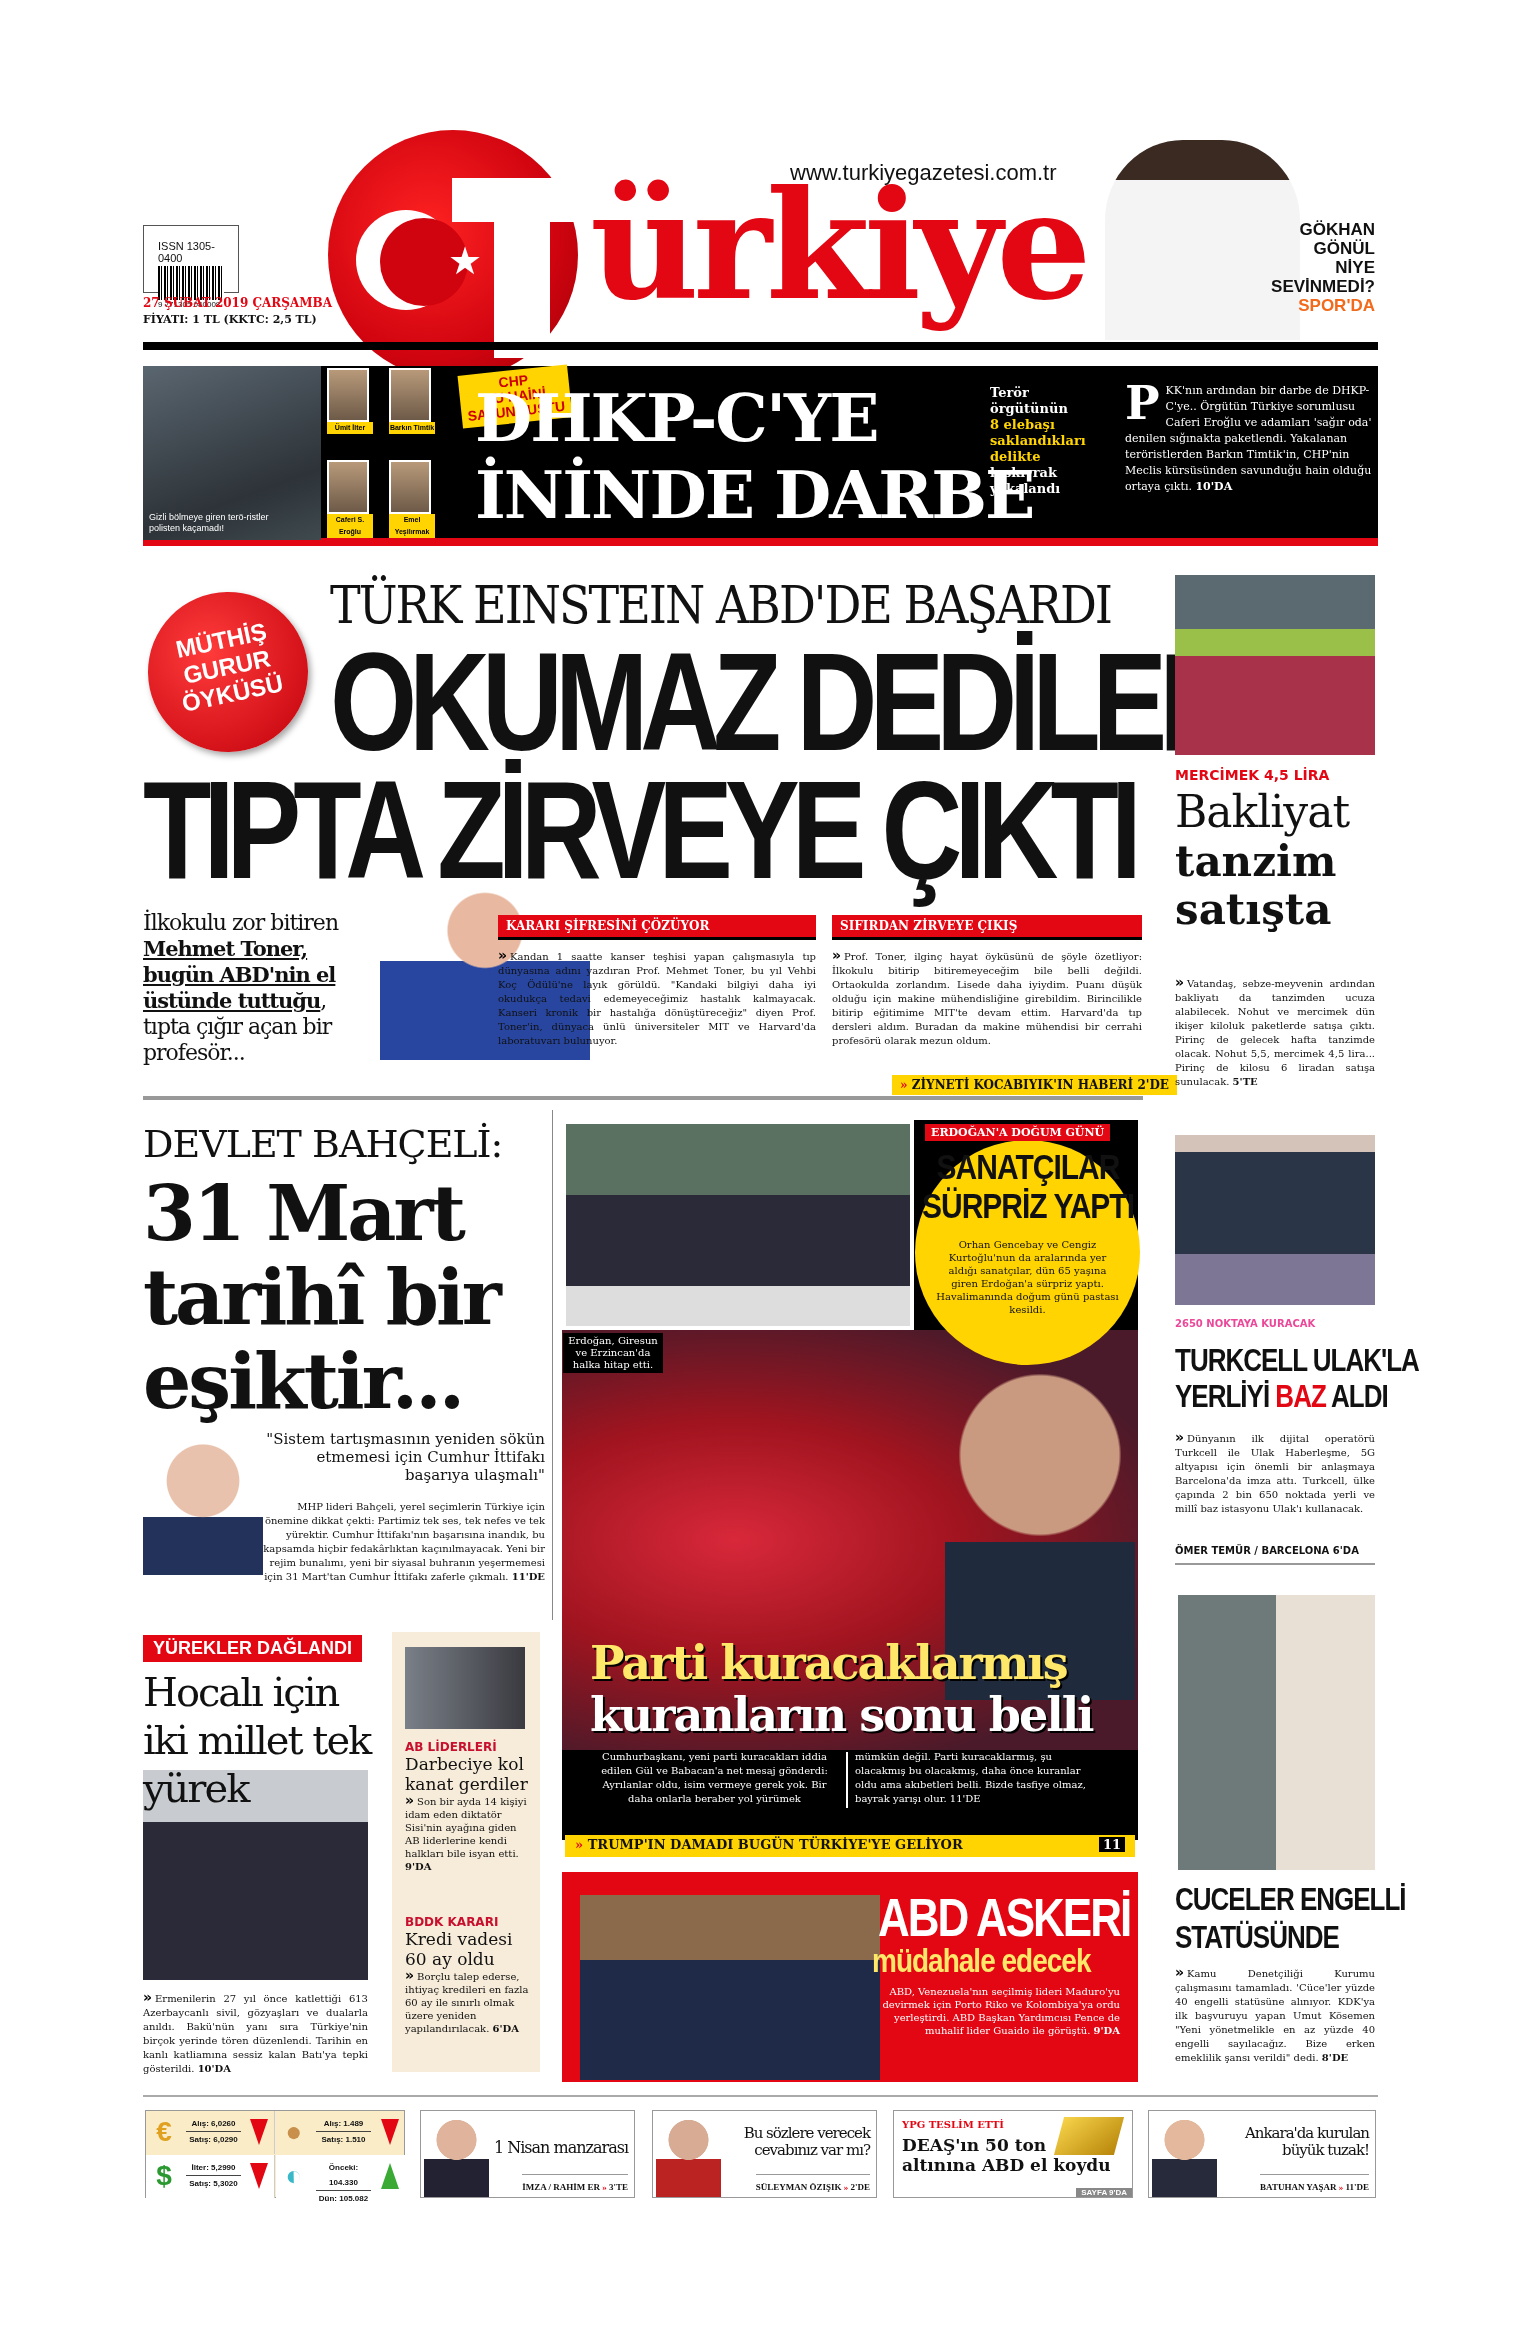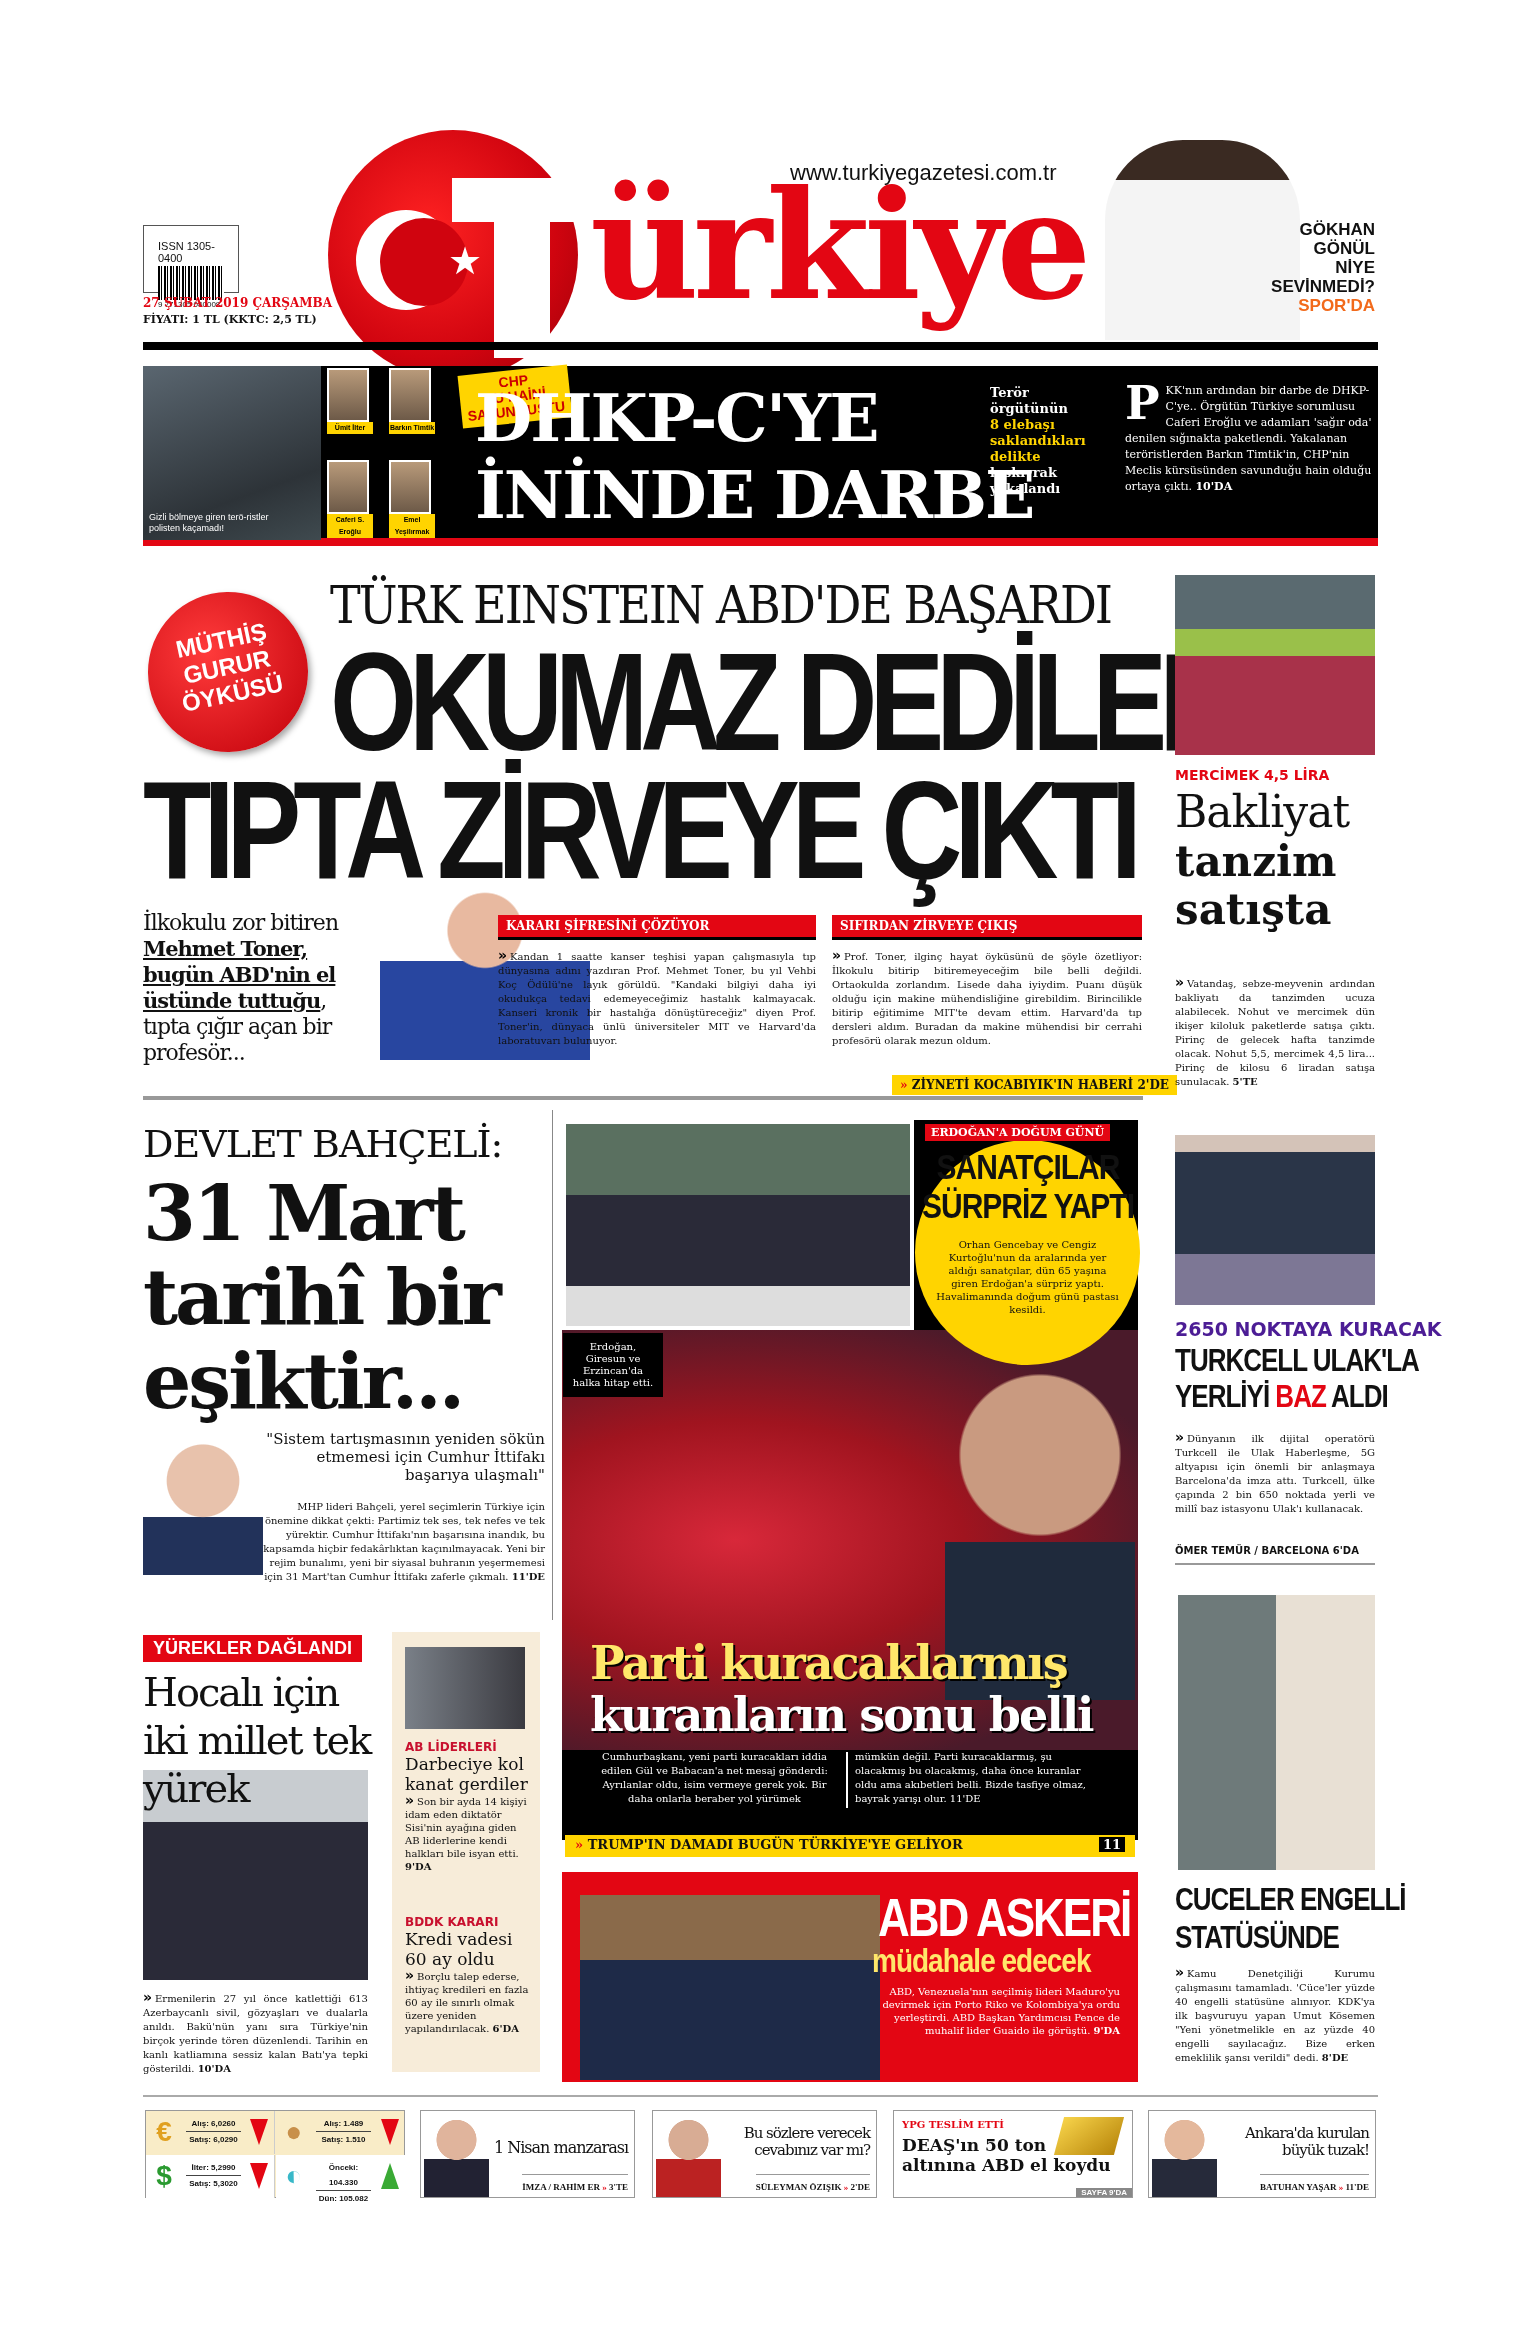--- a/index.html
+++ b/index.html
@@ -45,21 +45,21 @@
 #col-b{left:832px;top:915px;width:310px}
 #ziynet{left:892px;top:1075px;background:#ffd400;font-family:"DejaVu Serif",serif;font-weight:bold;font-size:12px;padding:3px 8px}
 #hr1{left:143px;top:1096px;width:1000px;height:4px;background:#999}
 
 #bak-photo{left:1175px;top:575px;width:200px;height:180px;background:linear-gradient(180deg,#5a6a70 0 30%,#9ac04a 30% 45%,#a8324a 45%)}
 #bak-kick{left:1175px;top:767px;font-family:"DejaVu Sans",sans-serif;font-weight:bold;font-size:14px;color:#e30613}
 #bak-h1{left:1175px;top:788px;font-family:"DejaVu Serif",serif;font-size:44px;line-height:48px;letter-spacing:-1px}
 #bak-h2{left:1175px;top:838px;font-family:"DejaVu Serif",serif;font-weight:bold;font-size:42px;line-height:48px}
 #bak-body{left:1175px;top:975px;width:200px}
 #tc-photo{left:1175px;top:1135px;width:200px;height:170px;background:linear-gradient(180deg,#d4c3b8 0 10%,#2a3548 10% 70%,#7d7795 70%)}
-#tc-kick{left:1175px;top:1318px;font-family:"DejaVu Sans",sans-serif;font-weight:bold;font-size:19px;color:#4c1d95}
+#tc-kick{left:1175px;top:1318px;font-family:"DejaVu Sans",sans-serif;font-weight:bold;font-size:10px;color:#ec4899}
 #tc-head{left:1175px;top:1342px;font-family:"Liberation Sans",sans-serif;font-weight:bold;font-size:26px;line-height:30px;transform:scaleY(1.2);transform-origin:top left;letter-spacing:-1px}
 #tc-body{left:1175px;top:1430px;width:200px}
 #tc-by{left:1175px;top:1545px;font-family:"DejaVu Sans",sans-serif;font-weight:bold;font-size:10px}
 #cu-photo{left:1178px;top:1595px;width:197px;height:275px;background:linear-gradient(90deg,#6e7a7a 0 50%,#e8e0d4 50%)}
 #cu-head{left:1175px;top:1880px;font-family:"Liberation Sans",sans-serif;font-weight:bold;font-size:26px;line-height:32px;transform:scaleY(1.2);transform-origin:top left;letter-spacing:-1px}
 #cu-body{left:1175px;top:1965px;width:200px}
 
 #bah-kick{left:143px;top:1125px;font-family:"DejaVu Serif",serif;font-size:38px;letter-spacing:-1px;line-height:1}
 #bah-head{left:143px;top:1172px;width:400px;font-family:"DejaVu Serif",serif;font-weight:bold;font-size:76px;line-height:84px;letter-spacing:-3px}
 #bah-photo{left:143px;top:1430px;width:120px;height:145px;border-radius:45% 45% 0 0;background:radial-gradient(circle at 50% 35%,#e8c2ac 0 32%,transparent 33%),linear-gradient(180deg,#fff 0 60%,#22325a 60%)}
@@ -67,21 +67,21 @@
 #bah-body{left:260px;top:1500px;width:285px;text-align:right;font-family:"DejaVu Serif",serif;font-size:10px;line-height:14px}
 #vdiv{left:552px;top:1110px;width:1px;height:510px;background:#888}
 
 #erd-box{left:562px;top:1120px;width:576px;height:720px;background:#000}
 #erd-crowd{left:562px;top:1330px;width:576px;height:420px;background:radial-gradient(ellipse at 30% 50%,#d8283a 0,#a0141f 40%,#4a1a2a 80%)}
 #erd-photo1{left:562px;top:1120px;width:352px;height:210px;background:linear-gradient(180deg,#5a7060 0 35%,#2a2a38 35% 80%,#ddd 80%);border:4px solid #fff}
 #erd-circle{left:915px;top:1140px;width:225px;height:225px;border-radius:50%;background:#ffd400}
 #erd-kick{left:925px;top:1124px;background:#e30613;color:#fff;font-family:"DejaVu Serif",serif;font-weight:bold;font-size:11px;padding:2px 6px}
 #erd-sur{left:918px;top:1148px;width:220px;text-align:center;font-family:"Liberation Sans",sans-serif;font-weight:bold;font-size:30px;line-height:34px;transform:scaleY(1.15);transform-origin:top center;letter-spacing:-1px}
 #erd-sur-body{left:935px;top:1238px;width:185px;text-align:center;font-family:"DejaVu Serif",serif;font-size:10px;line-height:13px}
-#erd-cap{left:563px;top:1333px;width:100px;background:#000;color:#fff;font-family:"DejaVu Serif",serif;font-size:10px;line-height:12px;text-align:center;padding:8px}
+#erd-cap{left:563px;top:1333px;width:100px;background:#000;color:#fff;font-family:"DejaVu Serif",serif;font-size:10px;line-height:12px;text-align:center;padding:2px}
 #erd-face{left:945px;top:1350px;width:190px;height:350px;border-radius:50% 50% 0 0;background:radial-gradient(circle at 50% 30%,#c99a80 0 30%,transparent 31%),linear-gradient(180deg,transparent 0 55%,#1f2a3c 55%)}
 #erd-h1{left:590px;top:1640px;font-family:"DejaVu Serif",serif;font-weight:bold;font-size:46px;color:#ffe76a;letter-spacing:-2px;line-height:1;text-shadow:2px 2px 0 #000}
 #erd-h2{left:590px;top:1692px;font-family:"DejaVu Serif",serif;font-weight:bold;font-size:46px;color:#fff;letter-spacing:-2px;line-height:1;text-shadow:2px 2px 0 #000}
 #erd-b1{left:592px;top:1750px;width:245px;color:#fff;font-family:"DejaVu Serif",serif;font-size:10px;line-height:14px;text-align:center}
 #erd-b2{left:855px;top:1750px;width:245px;color:#fff;font-family:"DejaVu Serif",serif;font-size:10px;line-height:14px}
 #trump{left:565px;top:1835px;width:570px;height:22px;background:#ffd400;font-family:"DejaVu Serif",serif;font-weight:bold;font-size:13px;padding:2px 10px}
 #trump .pg{float:right;background:#000;color:#fff;padding:0 4px}
 
 #yur{left:143px;top:1635px;background:#e30613;color:#fff;font-family:"Liberation Sans",sans-serif;font-weight:bold;font-size:18px;padding:3px 10px}
 #hoc-photo{left:143px;top:1770px;width:225px;height:210px;background:linear-gradient(180deg,#c8ccd0 0 25%,#2a2a38 25%)}

